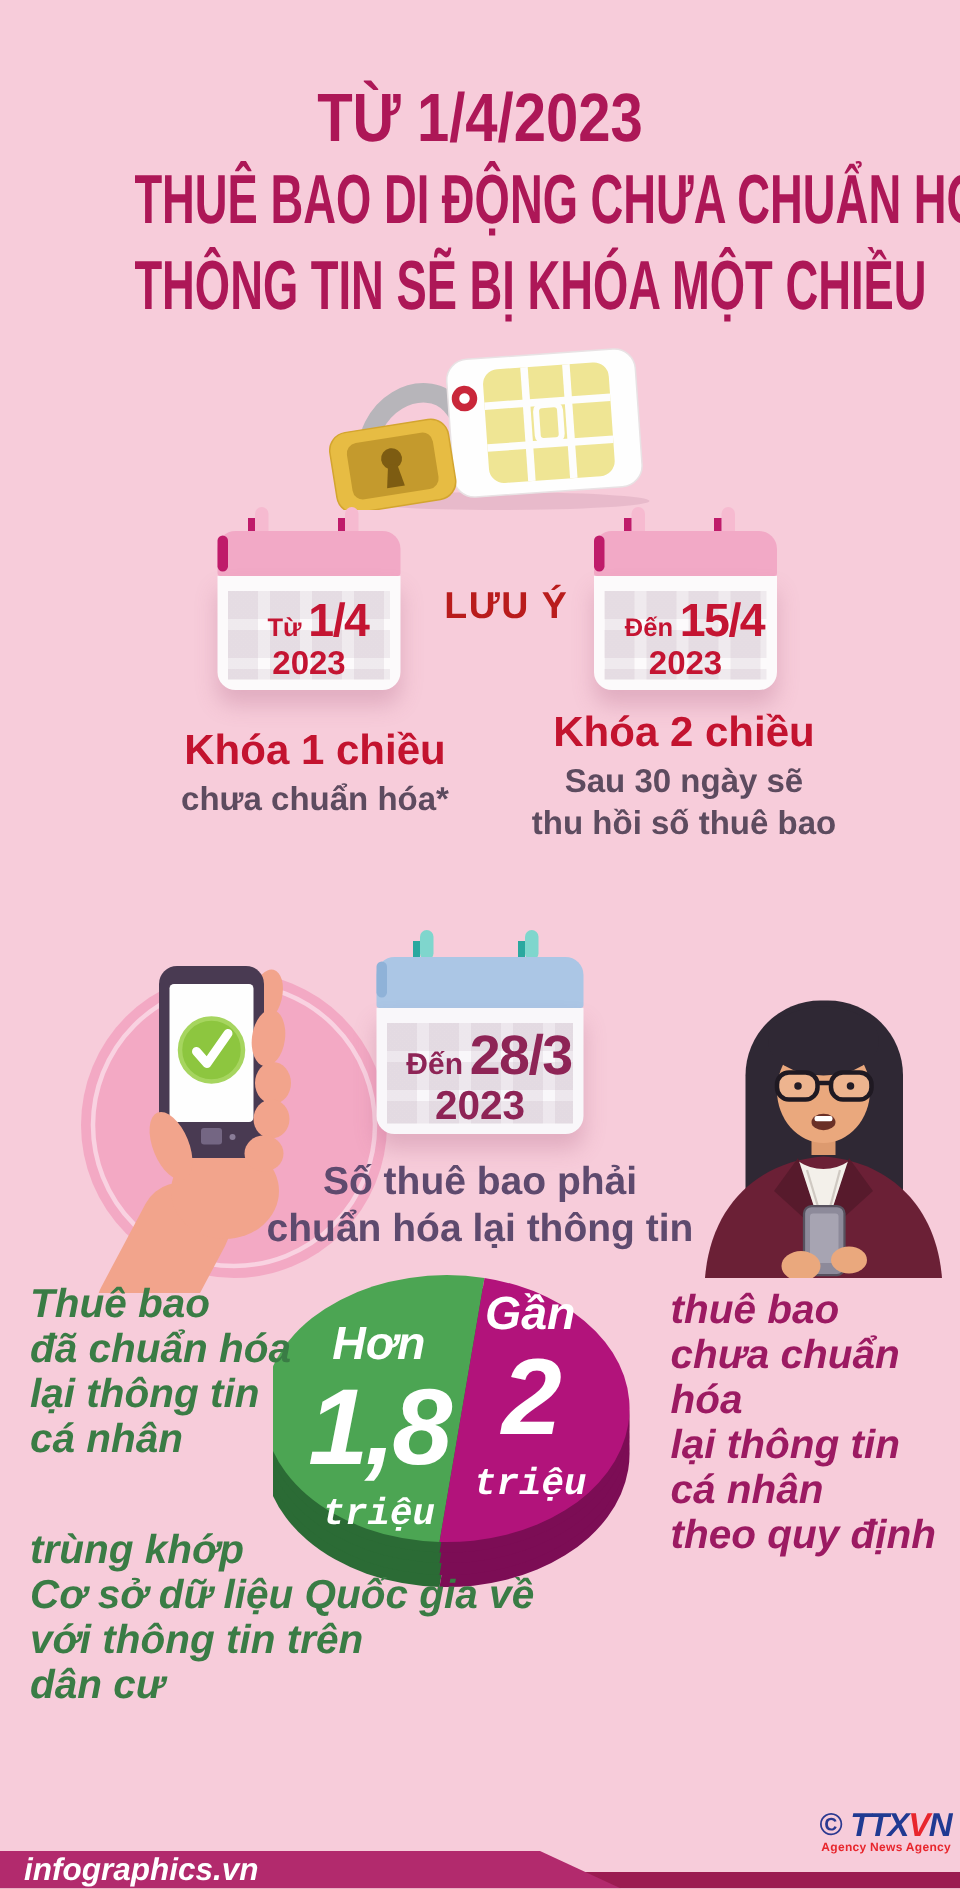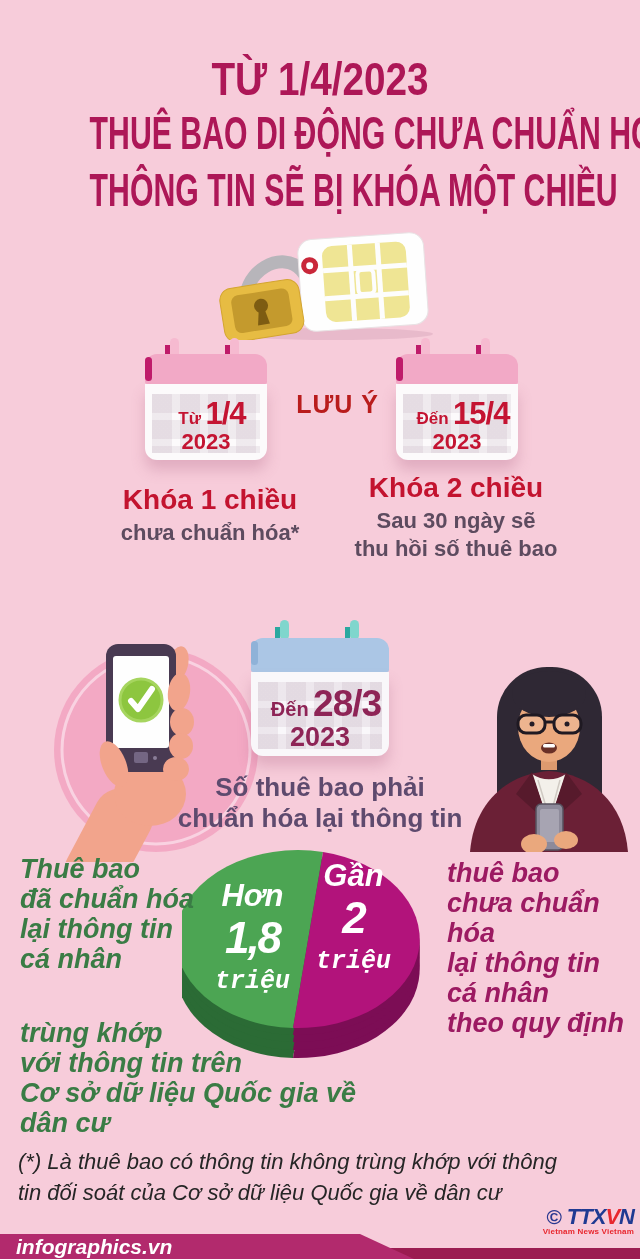--- a/index.html
+++ b/index.html
@@ -61,21 +61,21 @@
 
   
   .caption { position:absolute; left:155px; top:772px; width:330px; }
   .caption-line { font-size:26px; font-weight:bold; color:#5e4a6e; line-height:31px;
                   text-align:center; }
 
   
   .pie-label { position:absolute; color:#ffffff; font-weight:bold; font-style:italic;
                text-align:center; line-height:1; z-index:2; }
   .pl-q { font-size:31px; }
-  .pl-v { font-size:44px; letter-spacing:-2px; margin-top:5px; }
+  .pl-v { font-size:72px; letter-spacing:-2px; margin-top:5px; }
   .pl-u { font-size:25px; margin-top:9px;font-family:Liberation Mono, monospace; }
 
   
   .green-block   { position:absolute; color:#3a7c45; font-size:27px; line-height:30px;
                    font-weight:bold; font-style:italic; }
   .magenta-block { position:absolute; color:#9c1a62; font-size:27px; line-height:30px;
                    font-weight:bold; font-style:italic; }
 
   
   .footnote { position:absolute; left:18px; top:1146px; font-style:italic;
@@ -279,43 +279,39 @@
   </div>
 
   <div class="green-block" style="left:20px; top:854px;">
     <div>Thuê bao</div>
     <div>đã chuẩn hóa</div>
     <div>lại thông tin</div>
     <div>cá nhân</div>
   </div>
   <div class="green-block" style="left:20px; top:1018px;">
     <div>trùng khớp</div>
+    <div>Cơ sở dữ liệu Quốc gia về</div>
     <div>với thông tin trên</div>
-    <div>Cơ sở dữ liệu Quốc gia về</div>
     <div>dân cư</div>
   </div>
 
   <div class="magenta-block" style="left:447px; top:858px;">
     <div>thuê bao</div>
     <div>chưa chuẩn hóa</div>
     <div>lại thông tin</div>
     <div>cá nhân</div>
     <div>theo quy định</div>
   </div>
 
-  <div class="footnote">
-    <div>(*) Là thuê bao có thông tin không trùng khớp với thông</div>
-    <div>tin đối soát của Cơ sở dữ liệu Quốc gia về dân cư</div>
-  </div>
 
   <div class="strip"></div>
   <div class="ribbon">
     <span>infographics.vn</span>
   </div>
   <div class="logo">
     <div class="logo-row">
       <span class="logo-c">©</span>
       <span class="logo-l"><span class="logo-blue">TTX</span><span class="logo-red">V</span><span class="logo-blue">N</span></span>
     </div>
-    <div class="logo-sub">Vietnam News Vietnam</div>
+    <div class="logo-sub">Agency News Agency</div>
   </div>
 
 </div>
 
 </body></html>

